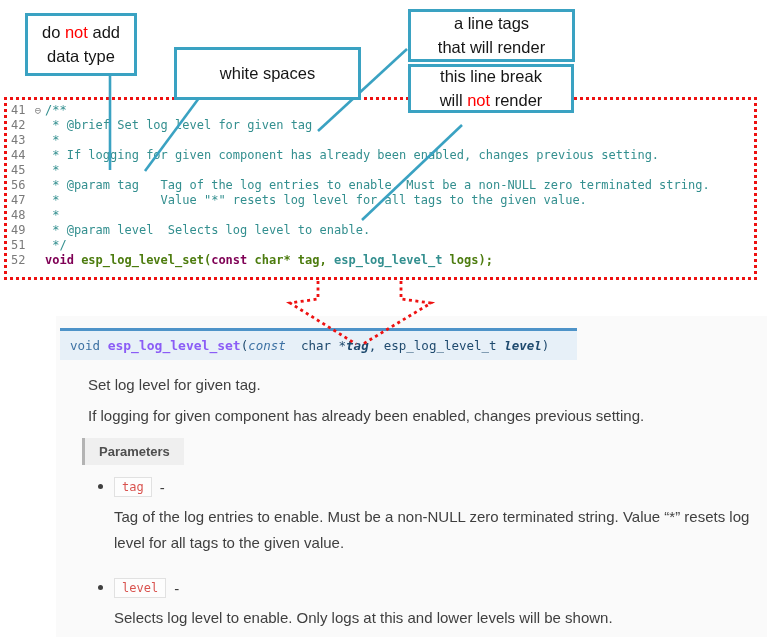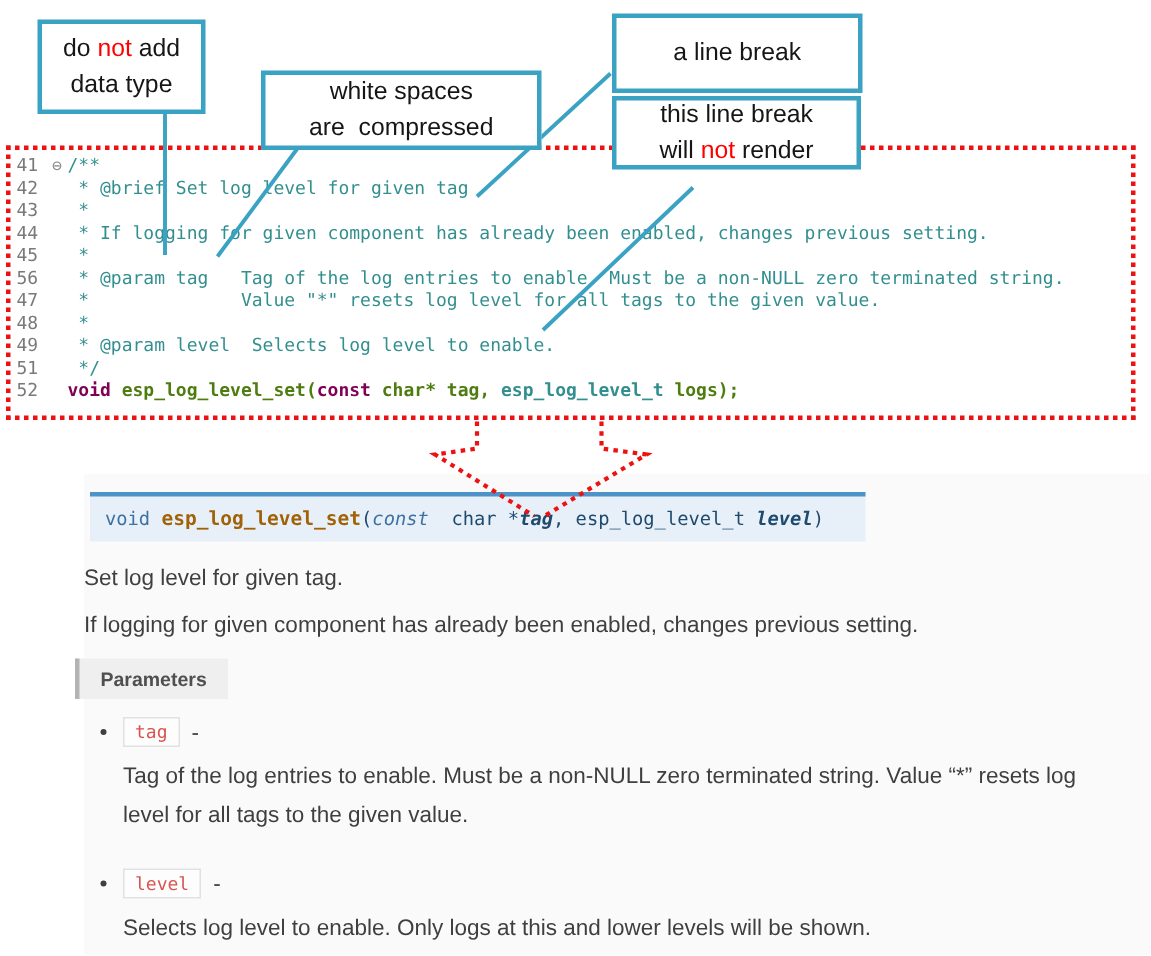--- a/index.html
+++ b/index.html
@@ -36,24 +36,24 @@
 
   
   .doc{position:absolute;left:56px;top:316px;width:711px;height:321px;
        background:#fafafa;color:var(--body-text);z-index:5;}
   .sig{display:inline-block;margin:12px 0 0 4px;border-top:3px solid var(--sig-border);
        background:var(--sig-bg);padding:7px 28px 7px 10px;white-space:pre;
        font-family:"DejaVu Sans Mono","Liberation Mono",monospace;
        font-size:12.5px;color:var(--sig-text);}
   .s-kw{color:var(--sig-keyword);}
   .s-kwi{color:var(--sig-keyword);font-style:italic;}
-  .s-name{color:#a16207;font-weight:bold;font-size:13px;}
+  .s-name{color:#8b5cf6;font-weight:bold;font-size:13px;}
   .s-arg{font-style:italic;font-weight:bold;}
   .s-pl{}
-  .doc-body{font-size:15px;}
+  .doc-body{margin-left:32px;font-size:15px;}
   .brief{margin-top:16px;}
   .para{margin-top:14px;}
   .params-label{display:inline-block;margin-top:14px;margin-left:-6px;
        background:#efefef;border-left:3px solid #b3b3b3;padding:6px 14px;
        font-weight:bold;font-size:13px;color:#4f4f4f;text-align:center;}
   ul.params{margin:12px 0 0 0;padding-left:26px;max-width:645px;}
   ul.params li{margin-bottom:22px;}
   .param-head{display:flex;align-items:center;gap:8px;}
   .badge{font-family:"DejaVu Sans Mono","Liberation Mono",monospace;font-size:12px;
          color:var(--badge-red);background:#fdfdfd;border:1px solid #e1e1e1;
@@ -90,24 +90,24 @@
     <polyline points="318,281 318,299 290,303 356,344" fill="none" stroke="#ee1111" stroke-width="2.8" stroke-dasharray="3 3.5"></polyline>
     <polyline points="401,281 401,299 431,303 363,344" fill="none" stroke="#ee1111" stroke-width="2.8" stroke-dasharray="3 3.5"></polyline>
   </svg>
 
   <div class="callout" id="box1">
     <div><span class="pre">do </span><span class="red pre">not</span><span class="pre"> add</span></div>
     <div>data type</div>
   </div>
   <div class="callout" id="box2">
     <div>white spaces</div>
-    <div class="pre">are  compressed</div>
   </div>
   <div class="callout" id="box3">
-    <div>a line break</div>
+    <div>a line tags</div>
+    <div>that will render</div>
   </div>
   <div class="callout" id="box4">
     <div>this line break</div>
     <div><span class="pre">will </span><span class="red pre">not</span><span class="pre"> render</span></div>
   </div>
 
   <div class="doc">
     <div class="sig"><span class="s-kw">void </span><span class="s-name">esp_log_level_set</span><span class="s-pl">(</span><span class="s-kwi">const</span><span class="s-pl">  char *</span><span class="s-arg">tag</span><span class="s-pl">, </span><span class="s-pl">esp_log_level_t </span><span class="s-arg">level</span><span class="s-pl">)</span></div>
     <div class="doc-body">
       <div class="brief">Set log level for given tag.</div>

